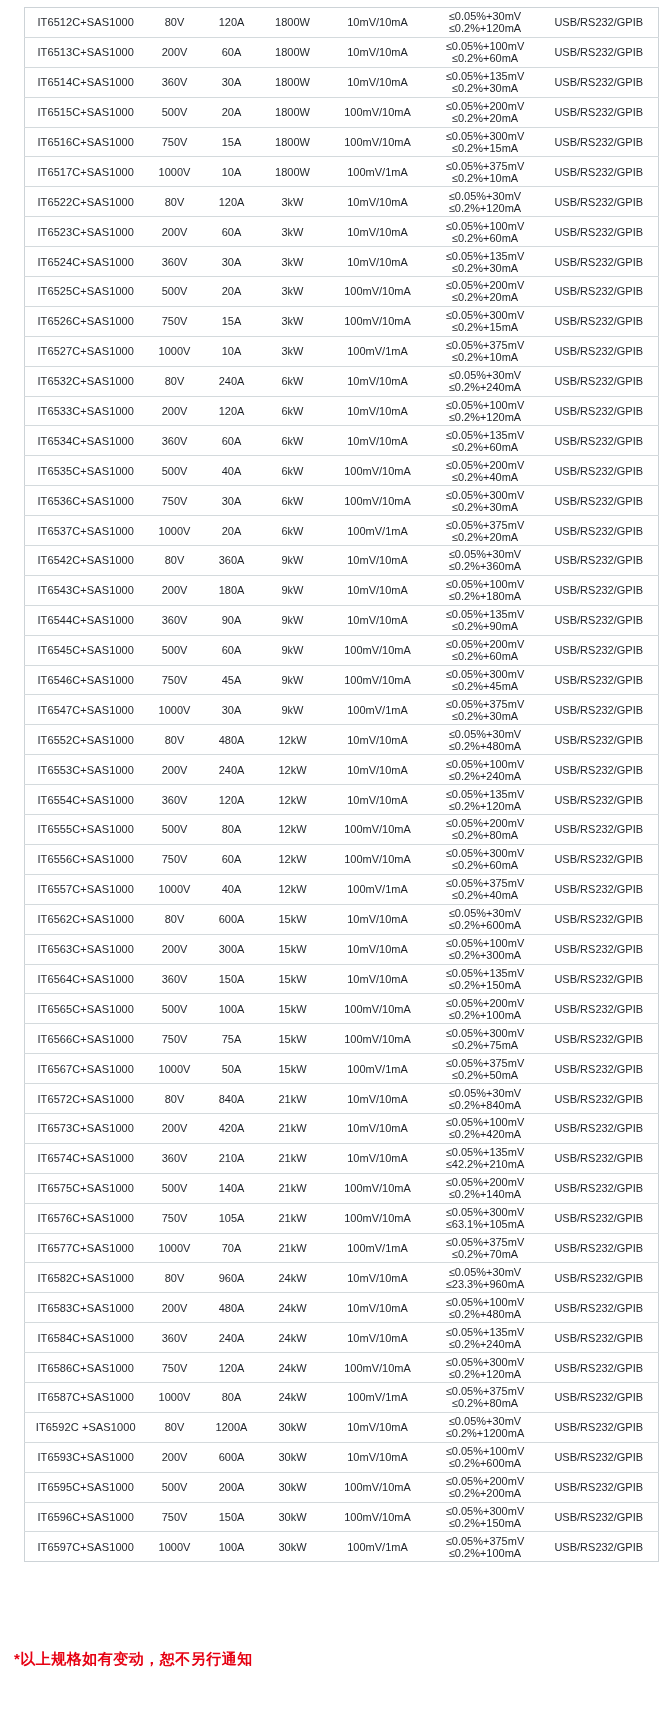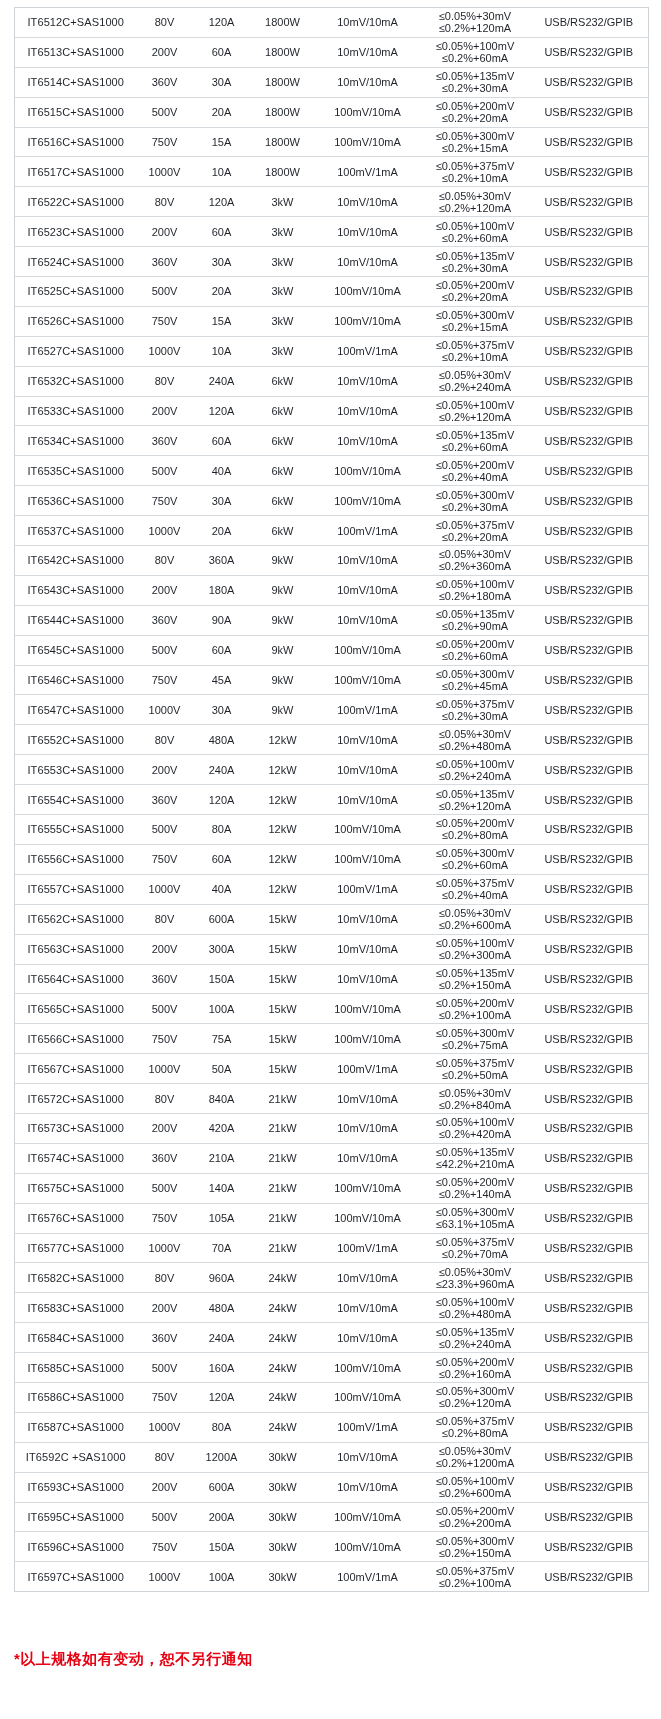--- a/index.html
+++ b/index.html
@@ -5,21 +5,21 @@
   html, body { margin: 0; padding: 0; }
   body {
     width: 661px; height: 1719px;
     background: #ffffff;
     font-family: "Liberation Sans", sans-serif;
     position: relative;
     overflow: hidden;
   }
   .table-wrap {
     position: absolute;
-    left: 14px; top: 7px;
+    left: 24px; top: 7px;
     width: 634px;
   }
   table.spec {
     border-collapse: collapse;
     width: 634px;
     table-layout: fixed;
     border-left: 1px solid #cdd3d7;
     border-right: 1px solid #cdd3d7;
     border-top: 1px solid #cdd3d7;
     border-bottom: 1px solid #cdd3d7;
@@ -606,32 +606,20 @@
           <td class="c-current">240A</td>
           <td class="c-power">24kW</td>
           <td class="c-resolution">10mV/10mA</td>
           <td class="c-acc">
             <span class="acc-line">≤0.05%+135mV</span>
             <span class="acc-line">≤0.2%+240mA</span>
           </td>
           <td class="c-interface">USB/RS232/GPIB</td>
         </tr>
         <tr>
-          <td class="c-model">IT6585C+SAS1000</td>
-          <td class="c-voltage">500V</td>
-          <td class="c-current">160A</td>
-          <td class="c-power">24kW</td>
-          <td class="c-resolution">100mV/10mA</td>
-          <td class="c-acc">
-            <span class="acc-line">≤0.05%+200mV</span>
-            <span class="acc-line">≤0.2%+160mA</span>
-          </td>
-          <td class="c-interface">USB/RS232/GPIB</td>
-        </tr>
-        <tr>
           <td class="c-model">IT6586C+SAS1000</td>
           <td class="c-voltage">750V</td>
           <td class="c-current">120A</td>
           <td class="c-power">24kW</td>
           <td class="c-resolution">100mV/10mA</td>
           <td class="c-acc">
             <span class="acc-line">≤0.05%+300mV</span>
             <span class="acc-line">≤0.2%+120mA</span>
           </td>
           <td class="c-interface">USB/RS232/GPIB</td>

